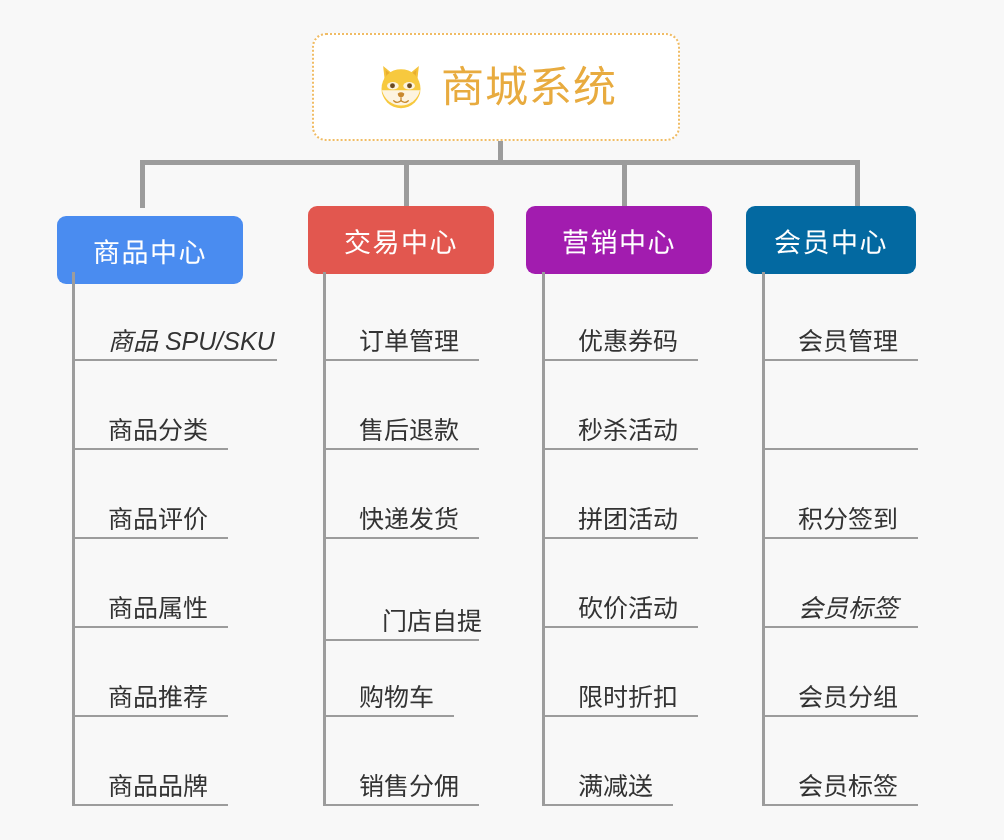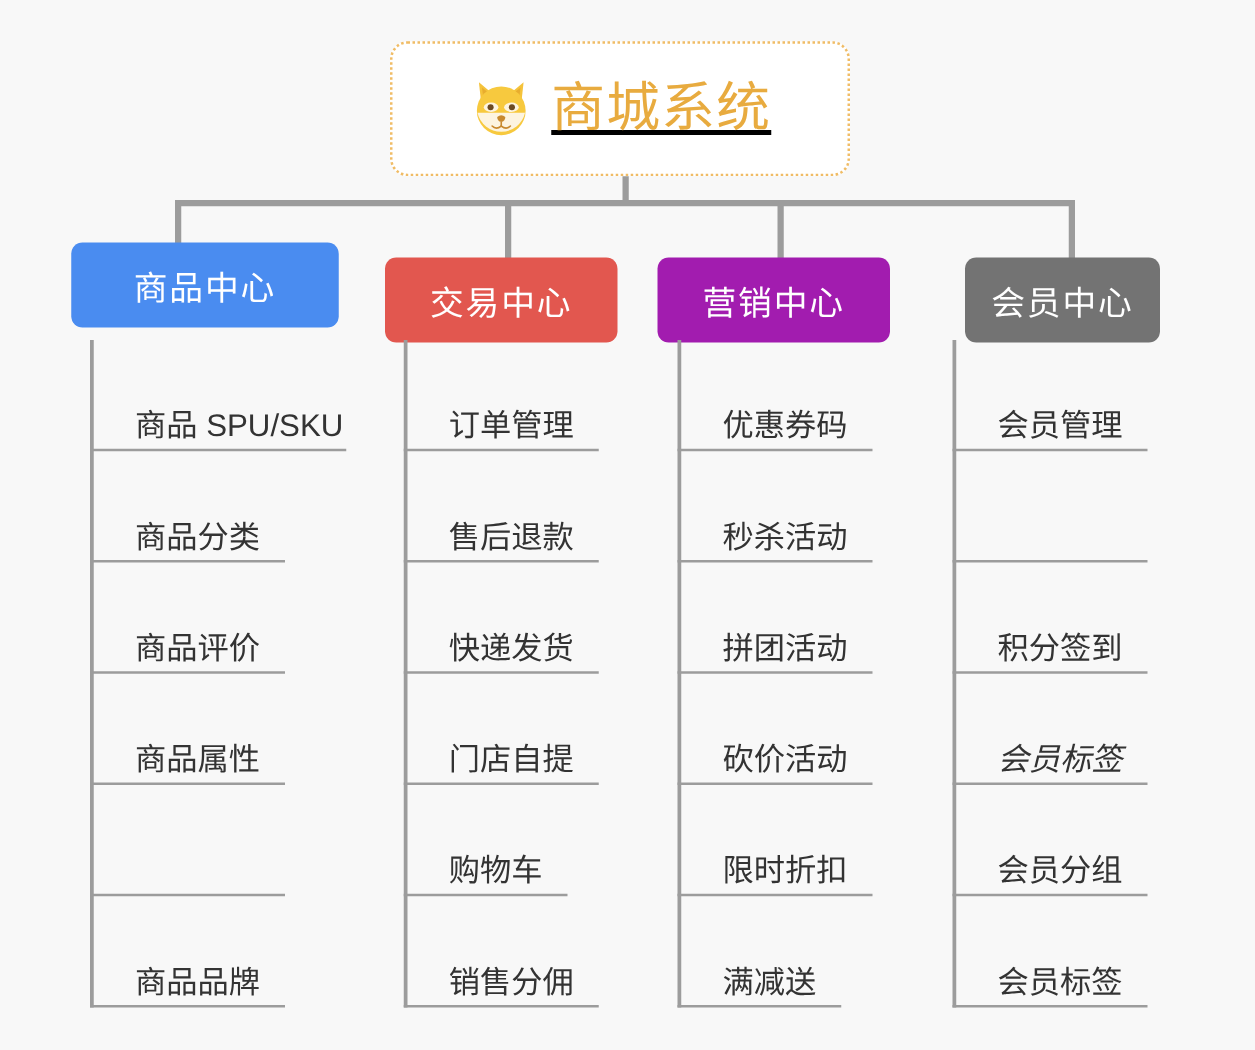--- a/index.html
+++ b/index.html
@@ -30,21 +30,20 @@
     width: 368px;
     height: 108px;
     box-sizing: border-box;
     background: #ffffff;
     border: 2px dotted #f0bc65;
     border-radius: 14px;
     display: flex;
     align-items: center;
     justify-content: center;
     gap: 14px;
-    text-decoration: underline;
   }
   .root-icon {
     width: 52px;
     height: 52px;
     flex: 0 0 52px;
     display: block;
   }
   .root-title {
     font-size: 43px;
     line-height: 1;
@@ -139,52 +138,53 @@
     <span class="root-title" style="color: rgb(232, 171, 63);">商城系统</span>
   </div>
 
   <div class="conn conn-v" style="left: 498px; top: 141px; height: 22px; background: rgb(156, 156, 156);"></div>
   <div class="conn conn-h" style="left: 140px; top: 160px; width: 720px; background: rgb(156, 156, 156);"></div>
   <div class="conn conn-v" style="left: 140px; top: 160px; height: 48px; background: rgb(156, 156, 156);"></div>
   <div class="conn conn-v" style="left: 404px; top: 160px; height: 48px; background: rgb(156, 156, 156);"></div>
   <div class="conn conn-v" style="left: 622px; top: 160px; height: 48px; background: rgb(156, 156, 156);"></div>
   <div class="conn conn-v" style="left: 855px; top: 160px; height: 48px; background: rgb(156, 156, 156);"></div>
 
-  <div class="cat-header" style="left: 57px; top: 194px; width: 214px; background: rgb(74, 140, 240);">
+  <div class="cat-header" style="left: 57px; top: 216px; width: 186px; background: rgb(74, 140, 240);">
     <span>商品中心</span>
   </div>
   <div class="cat-header" style="left: 308px; top: 206px; width: 186px; background: rgb(226, 87, 79);">
     <span>交易中心</span>
   </div>
   <div class="cat-header" style="left: 526px; top: 206px; width: 186px; background: #a21caf;">
     <span>营销中心</span>
   </div>
-  <div class="cat-header" style="left: 746px; top: 206px; width: 156px; background: #737373; margin-left: 26px;">
+  <div class="cat-header" style="left: 746px; top: 206px; width: 170px; background: #0369a1;">
     <span>会员中心</span>
   </div>
 
   <div class="leaf-col" style="left:72px; width:215px;">
     <div class="leaf-spine" style="height: 534px; background: rgb(156, 156, 156);"></div>
-    <div class="leaf-item" style="top:0px;   width:205px;">
+    <div class="leaf-item" style="top:0px;   width:205px;font-style:italic;">
       <span class="leaf-label">商品 SPU/SKU</span>
       <span class="leaf-underline" style="width: 205px; background: rgb(156, 156, 156);"></span>
     </div>
     <div class="leaf-item" style="top:89px;  width:156px;">
       <span class="leaf-label">商品分类</span>
       <span class="leaf-underline" style="width: 156px; background: rgb(156, 156, 156);"></span>
     </div>
     <div class="leaf-item" style="top:178px; width:156px;">
       <span class="leaf-label">商品评价</span>
       <span class="leaf-underline" style="width: 156px; background: rgb(156, 156, 156);"></span>
     </div>
     <div class="leaf-item" style="top:267px; width:156px;">
       <span class="leaf-label">商品属性</span>
       <span class="leaf-underline" style="width: 156px; background: rgb(156, 156, 156);"></span>
     </div>
     <div class="leaf-item" style="top:356px; width:156px;">
+      <span class="leaf-label">商品推荐</span>
       <span class="leaf-underline" style="width: 156px; background: rgb(156, 156, 156);"></span>
     </div>
     <div class="leaf-item" style="top:445px; width:156px;">
       <span class="leaf-label">商品品牌</span>
       <span class="leaf-underline" style="width: 156px; background: rgb(156, 156, 156);"></span>
     </div>
   </div>
 
   <div class="leaf-col" style="left:323px; width:170px;">
     <div class="leaf-spine" style="height: 534px; background: rgb(156, 156, 156);"></div>
@@ -193,21 +193,21 @@
       <span class="leaf-underline" style="width: 156px; background: rgb(156, 156, 156);"></span>
     </div>
     <div class="leaf-item" style="top:89px;  width:156px;">
       <span class="leaf-label">售后退款</span>
       <span class="leaf-underline" style="width: 156px; background: rgb(156, 156, 156);"></span>
     </div>
     <div class="leaf-item" style="top:178px; width:156px;">
       <span class="leaf-label">快递发货</span>
       <span class="leaf-underline" style="width: 156px; background: rgb(156, 156, 156);"></span>
     </div>
-    <div class="leaf-item" style="top:267px; width:156px;">
+    <div class="leaf-item" style="top:280px; width:156px;padding-left:23px;">
       <span class="leaf-label">门店自提</span>
       <span class="leaf-underline" style="width: 156px; background: rgb(156, 156, 156);"></span>
     </div>
     <div class="leaf-item" style="top:356px; width:131px;text-align:right;">
       <span class="leaf-label">购物车</span>
       <span class="leaf-underline" style="width: 131px; background: rgb(156, 156, 156);"></span>
     </div>
     <div class="leaf-item" style="top:445px; width:156px;">
       <span class="leaf-label">销售分佣</span>
       <span class="leaf-underline" style="width: 156px; background: rgb(156, 156, 156);"></span>

